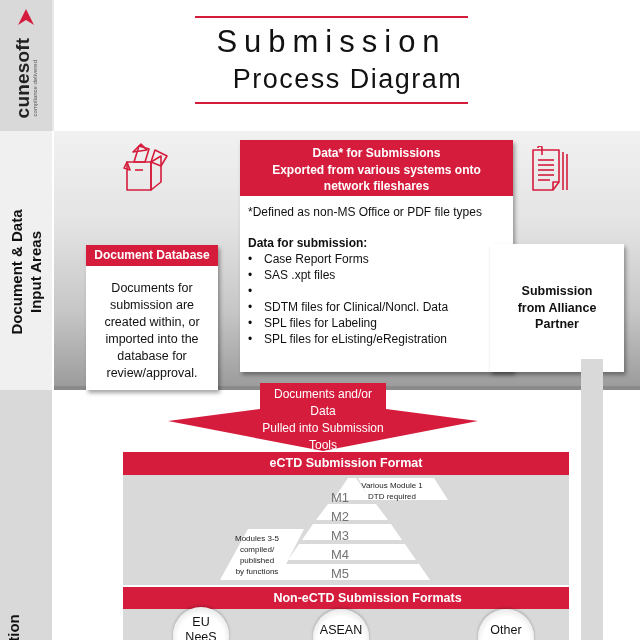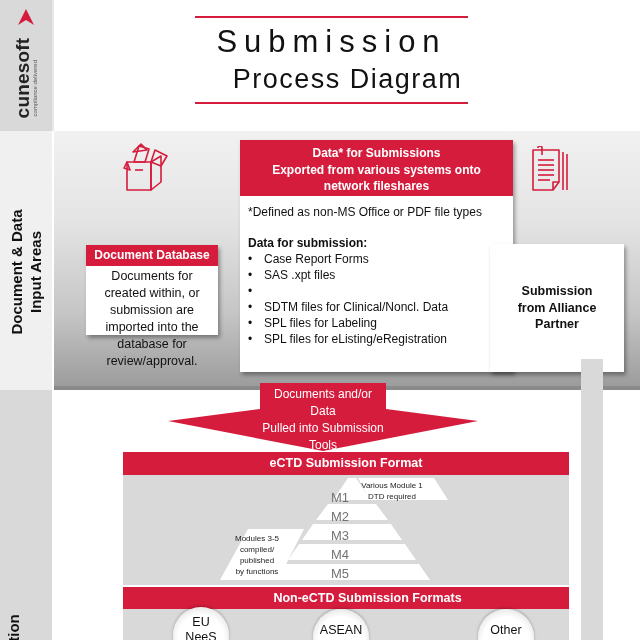--- a/index.html
+++ b/index.html
@@ -36,23 +36,23 @@
   .title-line2 { left: 211px; top: 64px; width: 273px; text-align: center; font-size: 27px; letter-spacing: 1.5px; color: #111; }
 
   
   .band { left: 54px; top: 131px; width: 586px; height: 259px;
     background: linear-gradient(to bottom, #f1f1f1 0%, #e4e4e4 35%, #c6c6c6 70%, #9a9a9a 100%); }
   .band-shadow { left: 54px; top: 386px; width: 586px; height: 4px; background: #8a8a8a; }
 
   .card { background: #fff; box-shadow: 2px 3px 4px rgba(0,0,0,0.35); }
   .red-head { background: #d51c3c; color: #fff; font-weight: bold; text-align: center; }
 
-  .docdb { left: 86px; top: 245px; width: 132px; height: 90px; }
+  .docdb { left: 86px; top: 245px; width: 132px; height: 145px; }
   .docdb .red-head { height: 21px; font-size: 12px; line-height: 21px; }
-  .docdb .body { font-size: 12.5px; line-height: 17px; text-align: center; padding: 2px 4px 0; color: #111; }
+  .docdb .body { font-size: 12.5px; line-height: 17px; text-align: center; padding: 14px 4px 0; color: #111; }
 
   .datacard { left: 240px; top: 140px; width: 273px; height: 232px; }
   .datacard .red-head { height: 56px; font-size: 12px; line-height: 16.5px; padding-top: 5px; }
   .datacard .note { font-size: 12px; line-height: 16.5px; padding: 8px 12px 0 8px; }
   .datacard .sub { font-size: 12px; font-weight: bold; padding: 14px 8px 0 8px; line-height: 16px; }
   .datacard ul { list-style: none; padding: 0 6px 0 8px; }
   .datacard li { font-size: 12px; line-height: 16px; display: flex; }
   .datacard li .b { width: 16px; flex: none; }
 
   .alliance { left: 490px; top: 244px; width: 134px; height: 128px; display: flex; align-items: center; justify-content: center; }
@@ -122,22 +122,22 @@
     <polygon points="12,12 20,4 26,10"></polygon>
     <polygon points="30,22 34,10 46,16 40,26"></polygon>
     <line x1="14" y1="30" x2="22" y2="30"></line>
   </g>
 </svg>
 
 <div class="abs card docdb">
   <div class="red-head">Document Database</div>
   <div class="body">
     <div>Documents for</div>
+    <div>submission are</div>
     <div>created within, or</div>
-    <div>submission are</div>
     <div>imported into the</div>
     <div>database for</div>
     <div>review/approval.</div>
   </div>
 </div>
 
 <div class="abs card datacard">
   <div class="red-head">
     <div>Data* for Submissions</div>
     <div>Exported from various systems onto</div>

